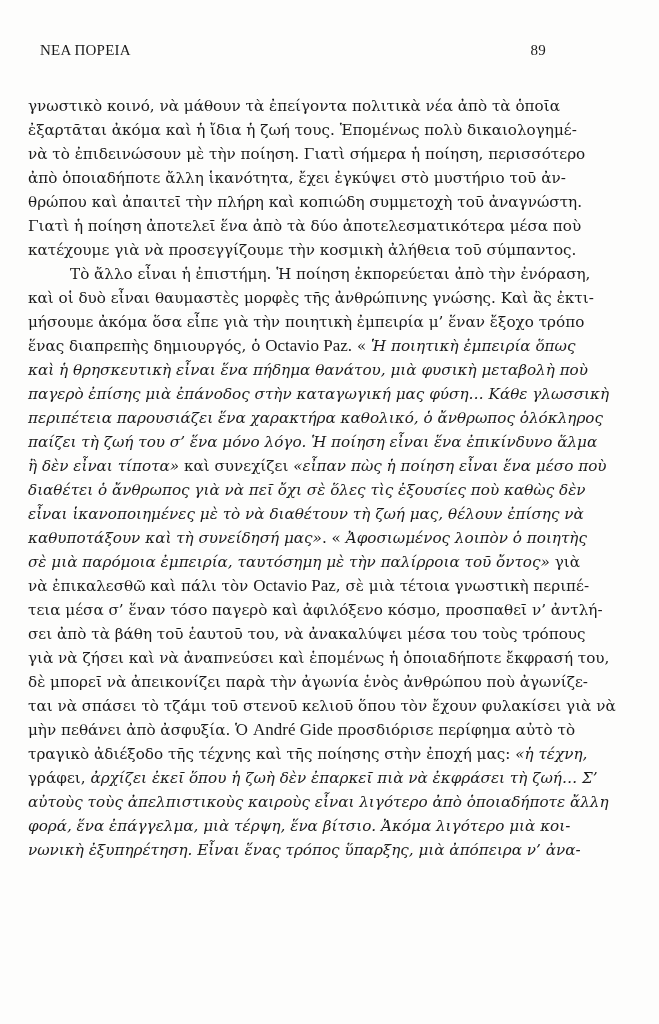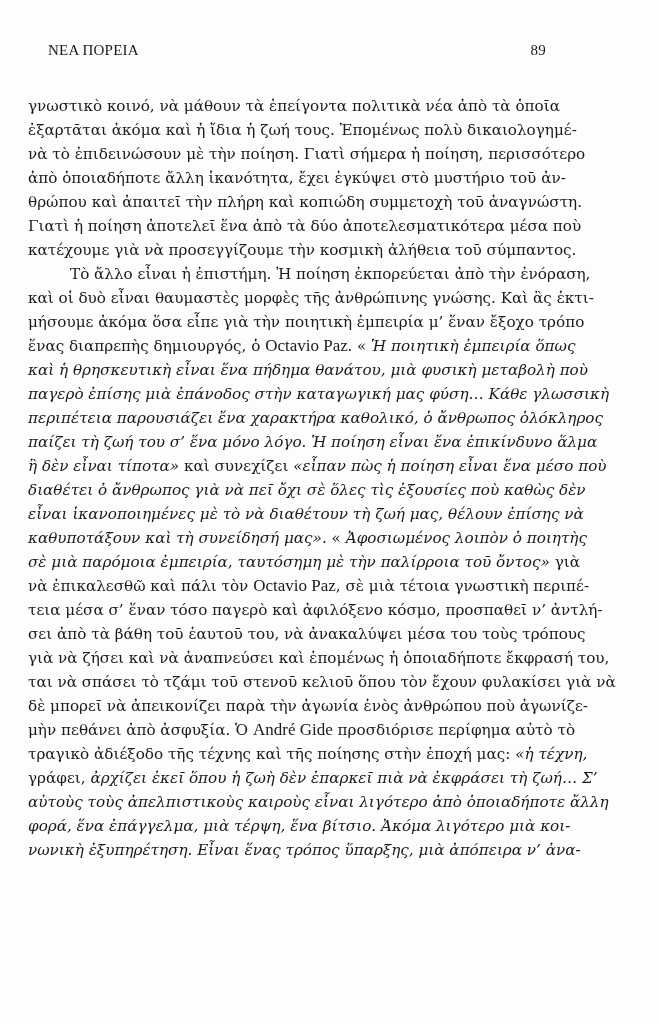--- a/index.html
+++ b/index.html
@@ -26,21 +26,21 @@
     top: 42px;
     left: 36px;
     width: 510px;
     height: 20px;
     font-family: "Liberation Serif", "DejaVu Serif", serif;
     font-size: 15px;
     letter-spacing: 0.2px;
   }
   .running-head .title {
     position: absolute;
-    left: 12px;
+    left: 4px;
     top: 0;
   }
   .running-head .folio {
     position: absolute;
     right: 0;
     top: 0;
   }
   .body-text {
     position: absolute;
     top: 94px;
@@ -93,22 +93,22 @@
       <span class="line"><span class="it">παίζει τὴ ζωή του σ’ ἕνα μόνο λόγο. Ἡ ποίηση εἶναι ἕνα ἐπικίνδυνο ἅλμα</span></span>
       <span class="line"><span class="it">ἢ δὲν εἶναι τίποτα»</span><span> καὶ συνεχίζει </span><span class="it">«εἶπαν πὼς ἡ ποίηση εἶναι ἕνα μέσο ποὺ</span></span>
       <span class="line"><span class="it">διαθέτει ὁ ἄνθρωπος γιὰ νὰ πεῖ ὄχι σὲ ὅλες τὶς ἐξουσίες ποὺ καθὼς δὲν</span></span>
       <span class="line"><span class="it">εἶναι ἱκανοποιημένες μὲ τὸ νὰ διαθέτουν τὴ ζωή μας, θέλουν ἐπίσης νὰ</span></span>
       <span class="line"><span class="it">καθυποτάξουν καὶ τὴ συνείδησή μας»</span><span>. « </span><span class="it">Ἀφοσιωμένος λοιπὸν ὁ ποιητὴς</span></span>
       <span class="line"><span class="it">σὲ μιὰ παρόμοια ἐμπειρία, ταυτόσημη μὲ τὴν παλίρροια τοῦ ὄντος»</span><span> γιὰ</span></span>
       <span class="line"><span>νὰ ἐπικαλεσθῶ καὶ πάλι τὸν </span><span class="latin">Octavio Paz</span><span>, σὲ μιὰ τέτοια γνωστικὴ περιπέ-</span></span>
       <span class="line"><span>τεια μέσα σ’ ἕναν τόσο παγερὸ καὶ ἀφιλόξενο κόσμο, προσπαθεῖ ν’ ἀντλή-</span></span>
       <span class="line"><span>σει ἀπὸ τὰ βάθη τοῦ ἑαυτοῦ του, νὰ ἀνακαλύψει μέσα του τοὺς τρόπους</span></span>
       <span class="line"><span>γιὰ νὰ ζήσει καὶ νὰ ἀναπνεύσει καὶ ἑπομένως ἡ ὁποιαδήποτε ἔκφρασή του,</span></span>
+      <span class="line"><span>δὲ μπορεῖ νὰ ἀπεικονίζει παρὰ τὴν ἀγωνία ἑνὸς ἀνθρώπου ποὺ ἀγωνίζε-</span></span>
       <span class="line"><span>ται νὰ σπάσει τὸ τζάμι τοῦ στενοῦ κελιοῦ ὅπου τὸν ἔχουν φυλακίσει γιὰ νὰ</span></span>
-      <span class="line"><span>δὲ μπορεῖ νὰ ἀπεικονίζει παρὰ τὴν ἀγωνία ἑνὸς ἀνθρώπου ποὺ ἀγωνίζε-</span></span>
       <span class="line"><span>μὴν πεθάνει ἀπὸ ἀσφυξία. Ὁ </span><span class="latin">André Gide</span><span> προσδιόρισε περίφημα αὐτὸ τὸ</span></span>
       <span class="line"><span>τραγικὸ ἀδιέξοδο τῆς τέχνης καὶ τῆς ποίησης στὴν ἐποχή μας: </span><span class="it">«ἡ τέχνη,</span></span>
       <span class="line"><span>γράφει, </span><span class="it">ἀρχίζει ἐκεῖ ὅπου ἡ ζωὴ δὲν ἐπαρκεῖ πιὰ νὰ ἐκφράσει τὴ ζωή… Σ’</span></span>
       <span class="line"><span class="it">αὐτοὺς τοὺς ἀπελπιστικοὺς καιροὺς εἶναι λιγότερο ἀπὸ ὁποιαδήποτε ἄλλη</span></span>
       <span class="line"><span class="it">φορά, ἕνα ἐπάγγελμα, μιὰ τέρψη, ἕνα βίτσιο. Ἀκόμα λιγότερο μιὰ κοι-</span></span>
       <span class="line"><span class="it">νωνικὴ ἐξυπηρέτηση. Εἶναι ἕνας τρόπος ὕπαρξης, μιὰ ἀπόπειρα ν’ ἀνα-</span></span>
     </div>
 </div>
 
 </body></html>

